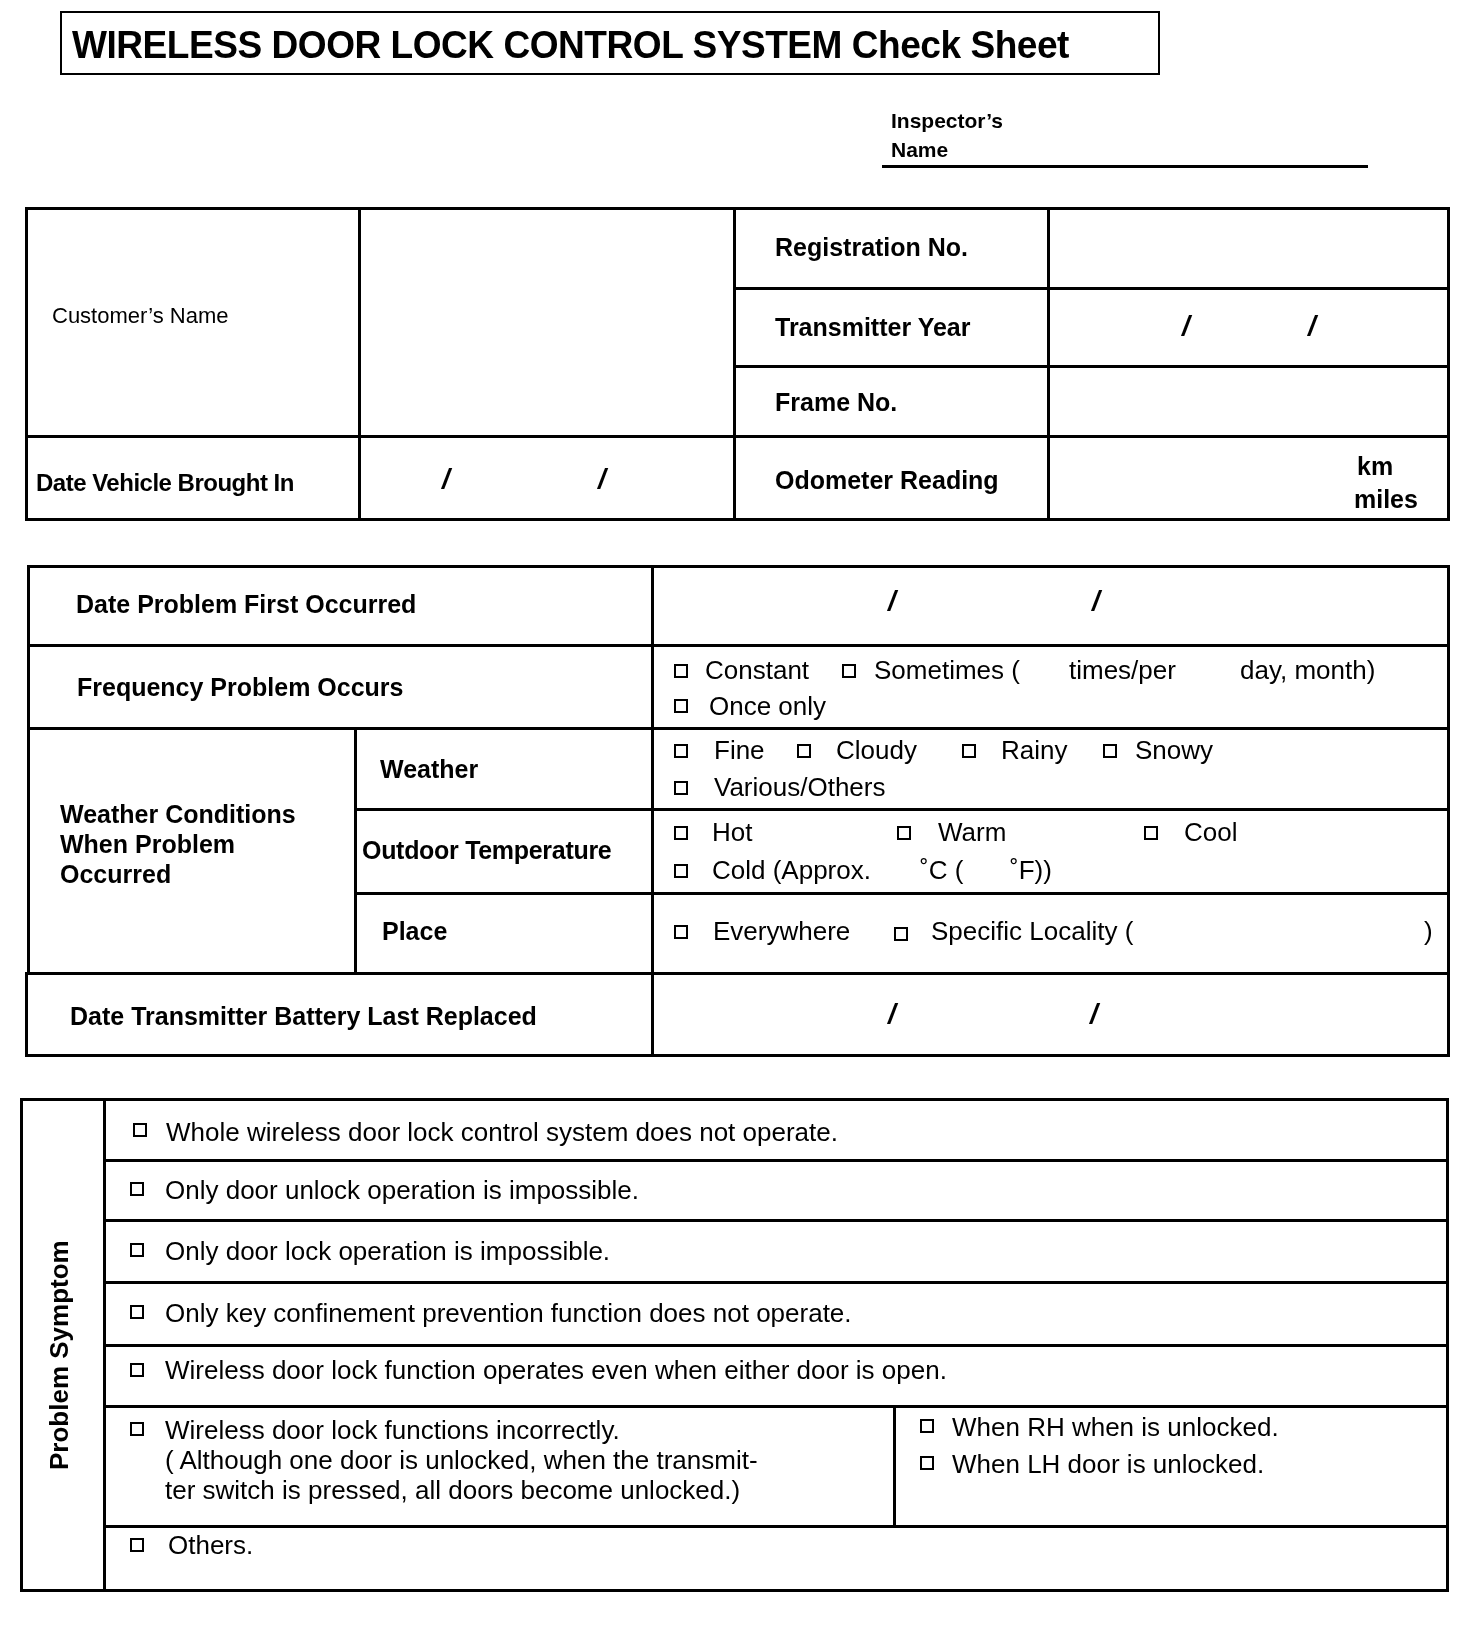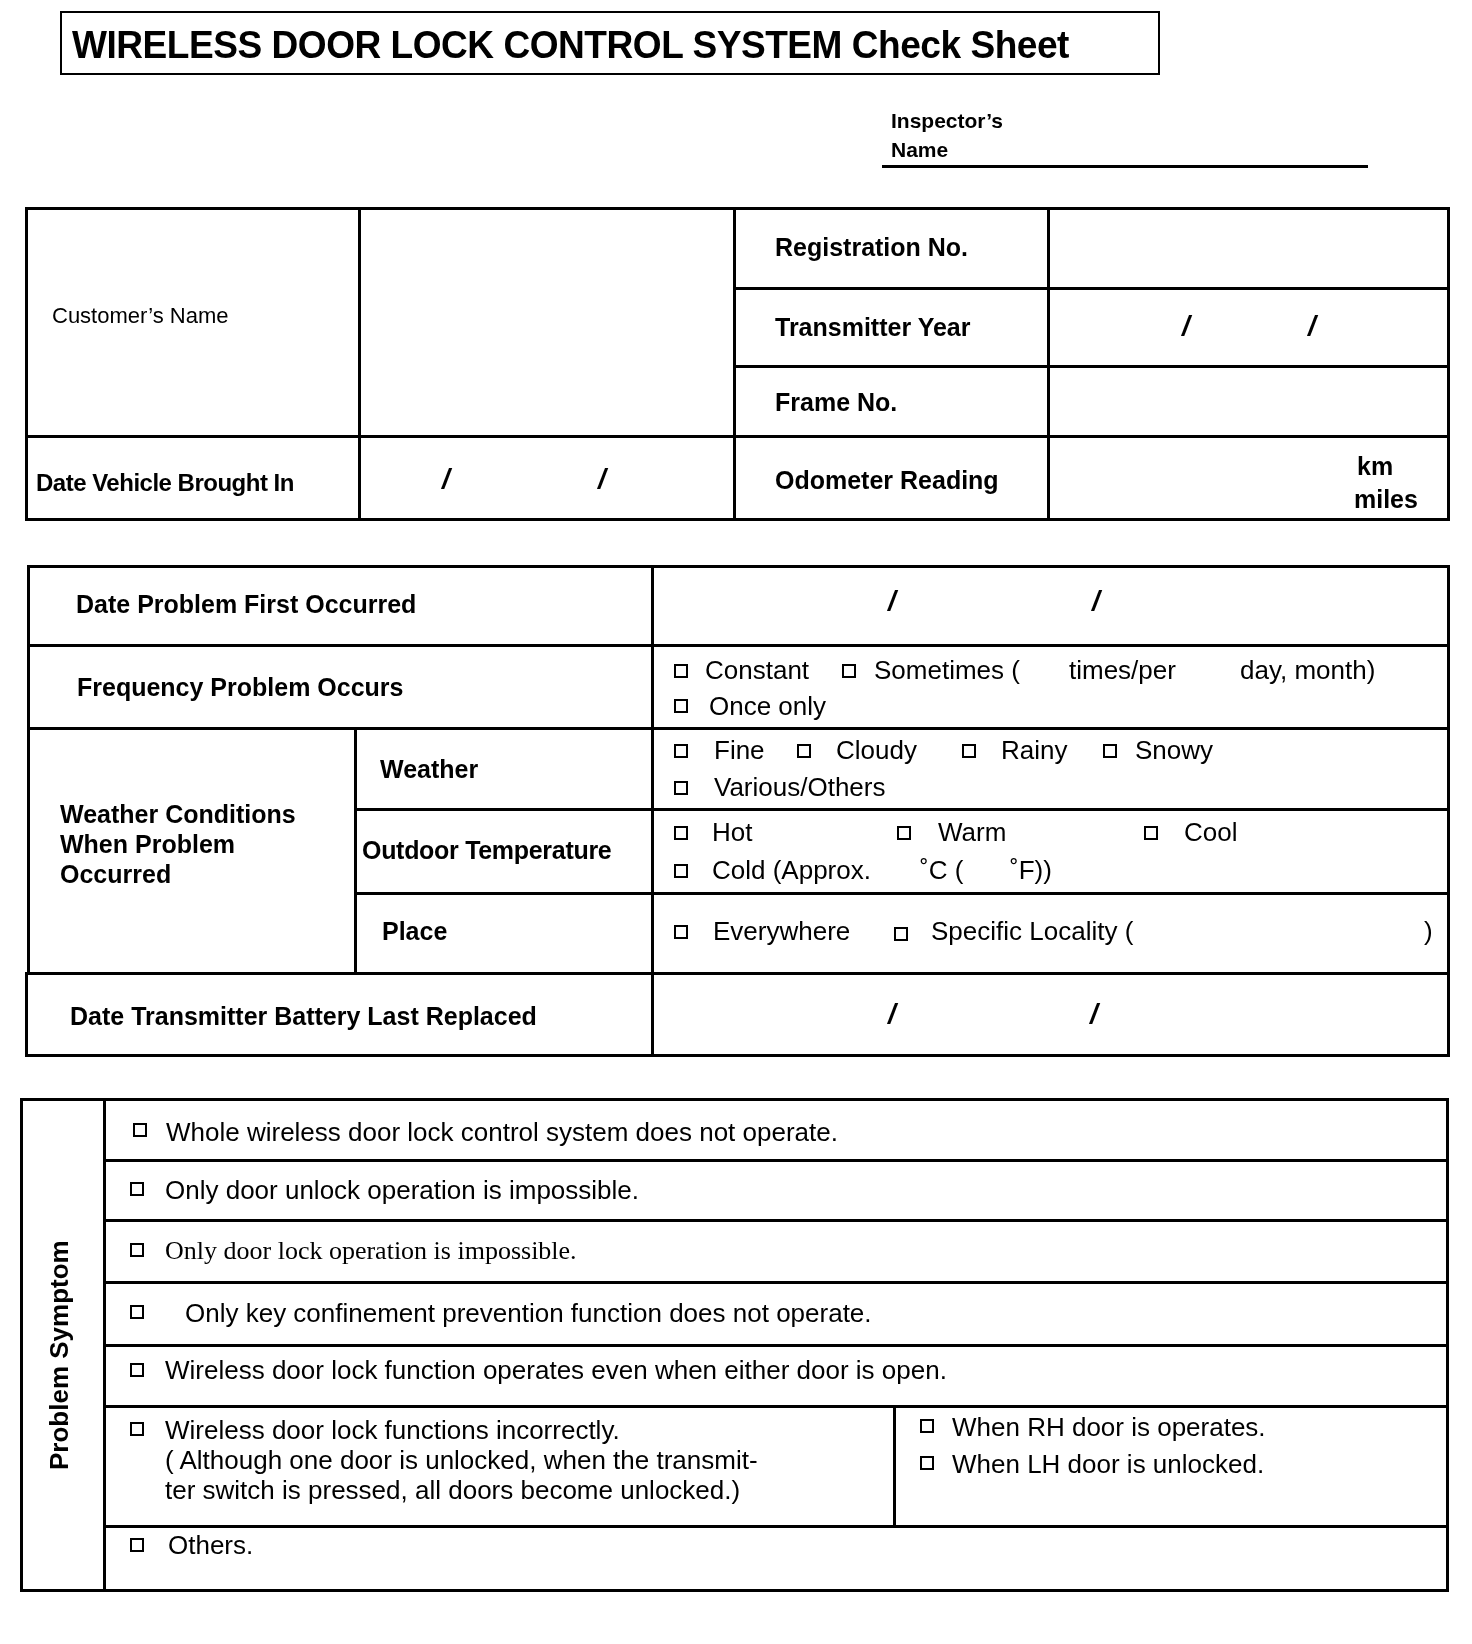--- a/index.html
+++ b/index.html
@@ -164,33 +164,33 @@
 
   <div class="vert">Problem Symptom</div>
 
   <div class="cb" style="left:133px; top:1123px;"></div>
   <div class="opt" style="left:166px; top:1117px;">Whole wireless door lock control system does not operate.</div>
 
   <div class="cb" style="left:130px; top:1182px;"></div>
   <div class="opt" style="left:165px; top:1175px;">Only door unlock operation is impossible.</div>
 
   <div class="cb" style="left:130px; top:1243px;"></div>
-  <div class="opt" style="left:165px; top:1236px;font-family:Liberation Serif, serif;">Only door lock operation is impossible.</div>
+  <div class="opt" style="left:165px; top:1236px;">Only door lock operation is impossible.</div>
 
   <div class="cb" style="left:130px; top:1305px;"></div>
-  <div class="opt" style="left:165px; top:1298px;margin-left:20px;">Only key confinement prevention function does not operate.</div>
+  <div class="opt" style="left:165px; top:1298px;">Only key confinement prevention function does not operate.</div>
 
   <div class="cb" style="left:130px; top:1363px;"></div>
   <div class="opt" style="left:165px; top:1355px;">Wireless door lock function operates even when either door is open.</div>
 
   <div class="cb" style="left:130px; top:1422px;"></div>
   <div class="opt" style="left:165px; top:1415px;">Wireless door lock functions incorrectly.</div>
   <div class="opt" style="left:165px; top:1445px;">( Although one door is unlocked, when the transmit-</div>
   <div class="opt" style="left:165px; top:1475px;text-align:right;">ter switch is pressed, all doors become unlocked.)</div>
 
   <div class="cb" style="left:920px; top:1419px;"></div>
-  <div class="opt" style="left:952px; top:1412px;">When RH door is operates.</div>
+  <div class="opt" style="left:952px; top:1412px;">When RH when is unlocked.</div>
   <div class="cb" style="left:920px; top:1456px;"></div>
   <div class="opt" style="left:952px; top:1449px;">When LH door is unlocked.</div>
 
   <div class="cb" style="left:130px; top:1538px;"></div>
   <div class="opt" style="left:168px; top:1530px;">Others.</div>
 </div>
 
 </body></html>

